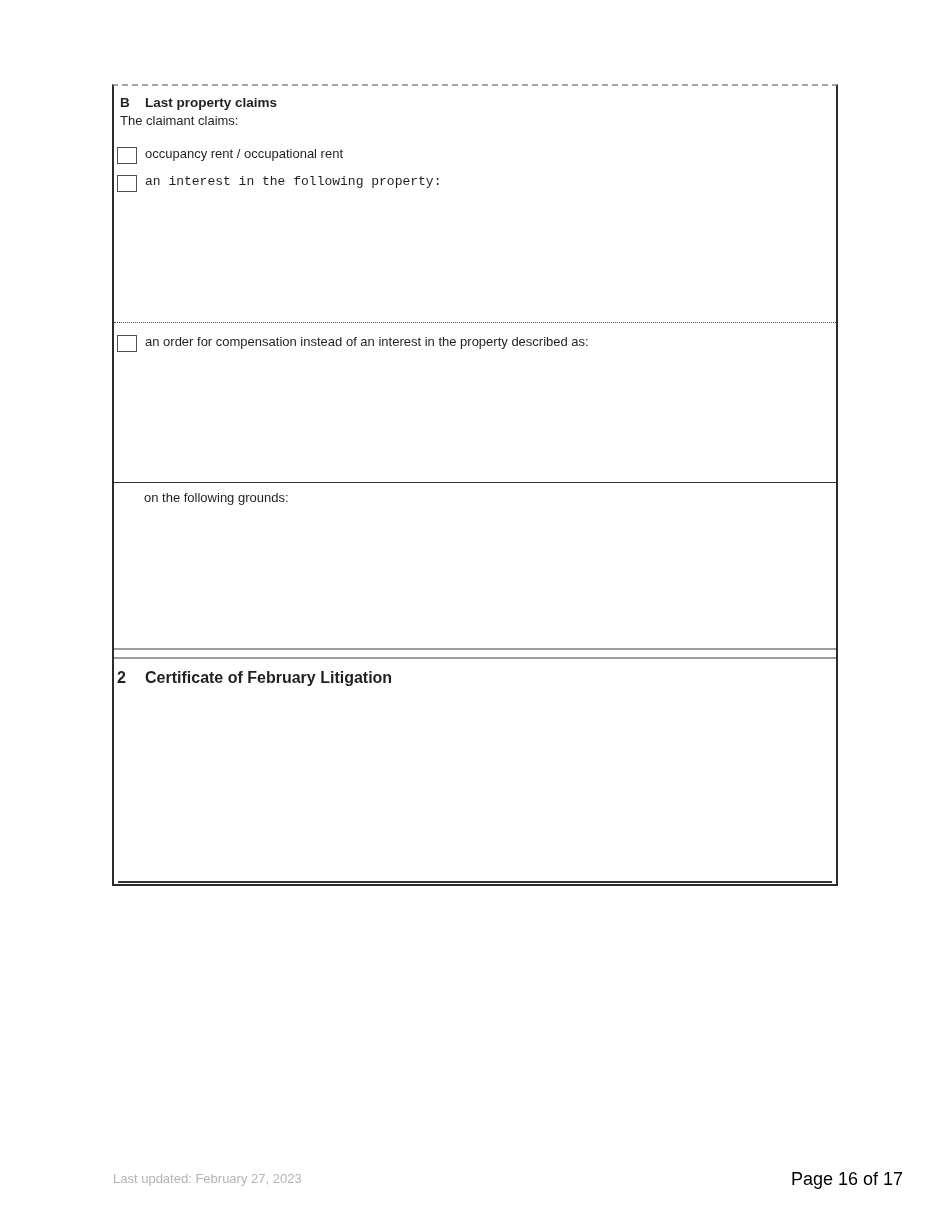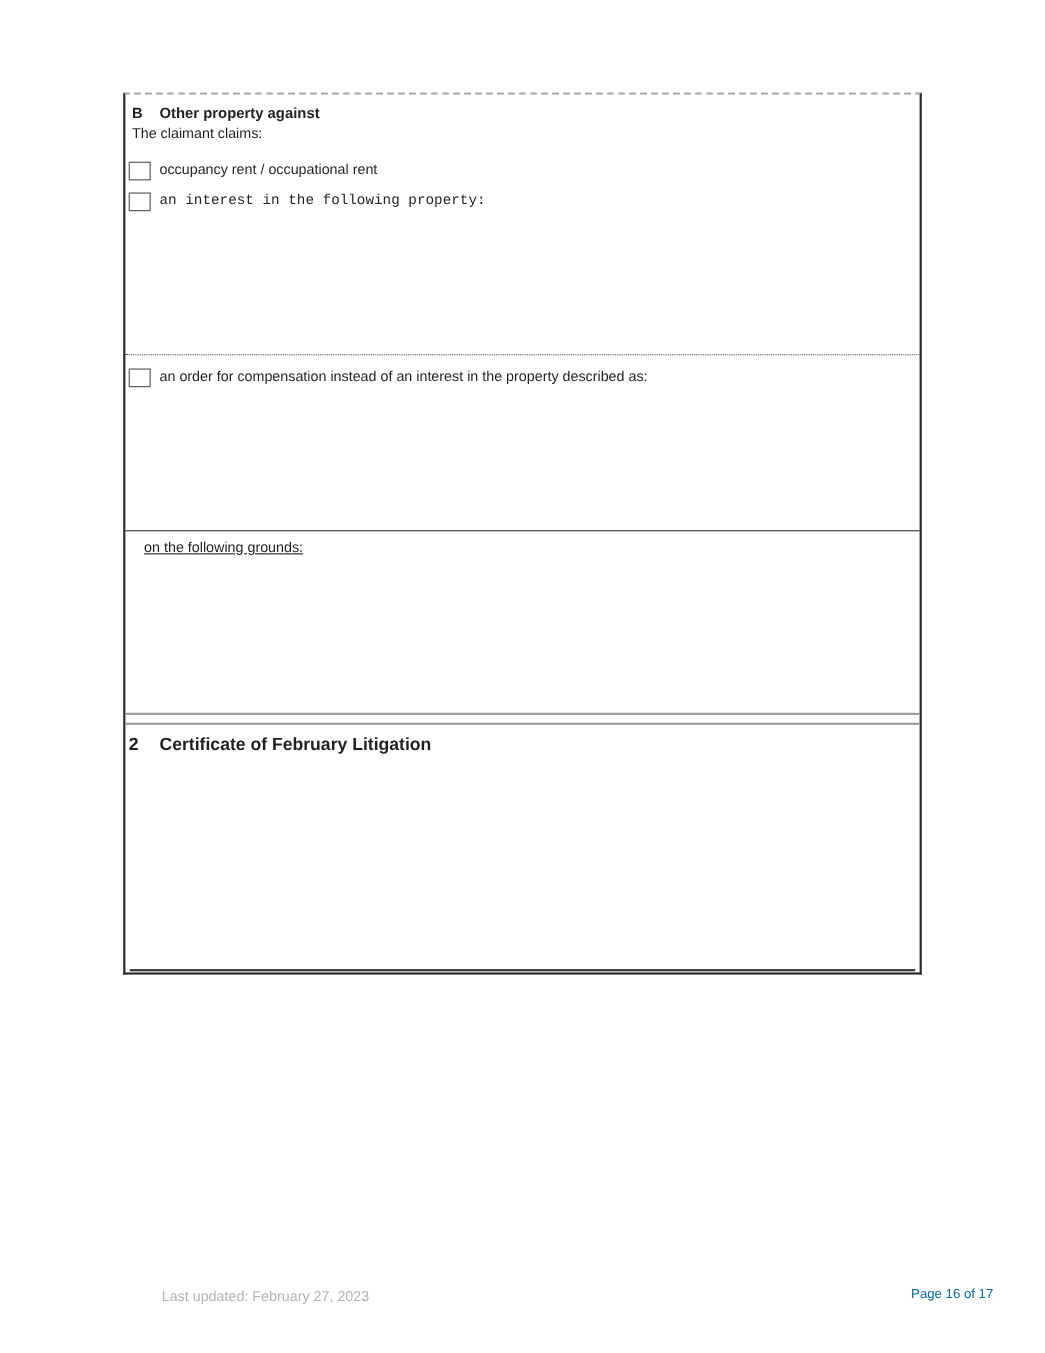--- a/index.html
+++ b/index.html
@@ -89,38 +89,37 @@
   .heading-2 .sec-title { position: absolute; left: 31px; top: 0; }
 
   .wrap-label { width: 692px; }
 
   .footer-left {
     position: absolute;
     left: 113px;
     top: 1171px;
     font-size: 13px;
     color: #b3b3b3;
-    margin-left: 34px;
   }
   .footer-right {
     position: absolute;
     right: 47px;
     top: 1169px;
-    font-size: 12px;
-    color: #0369a1;
+    font-size: 18px;
+    color: #000000;
   }
 </style>
 </head>
 <body>
 
 <div class="form-box">
 
   <div class="abs section-heading" style="top: 9px; left: 0; right: 0; height: 17px;">
     <span class="sec-label">B</span>
-    <span class="sec-title">Other property against</span>
+    <span class="sec-title">Last property claims</span>
   </div>
 
   <div class="abs body-text" style="top: 27px; left: 6px;">The claimant claims:</div>
 
   <div class="abs checkbox-row" style="top: 60px; height: 20px;">
     <span class="checkbox"></span>
     <span class="checkbox-label">occupancy rent / occupational rent</span>
   </div>
 
   <div class="abs checkbox-row" style="top: 88px; height: 20px; font-family: Liberation Mono, monospace;">
@@ -134,21 +133,21 @@
 
   <div class="abs checkbox-row" style="top: 248px; height: 20px;">
     <span class="checkbox"></span>
     <span class="checkbox-label">an order for compensation instead of an interest in the property described as:</span>
   </div>
 
   <div class="abs fill-area" style="top: 272px; height: 122px;"></div>
 
   <div class="abs sep-solid" style="top: 396px;"></div>
 
-  <div class="abs body-text" style="top: 404px; left: 17px; text-decoration: underline;">on the following grounds:</div>
+  <div class="abs body-text" style="top: 404px; left: 30px;">on the following grounds:</div>
 
   <div class="abs fill-area" style="top: 424px; height: 136px;"></div>
 
   <div class="abs sep-gray" style="top: 562px;"></div>
   <div class="abs sep-gray" style="top: 571px;"></div>
 
   <div class="abs heading-2" style="top: 582px; left: 0; right: 0; height: 20px;">
     <span class="sec-label">2</span>
     <span class="sec-title">Certificate of February Litigation</span>
   </div>

